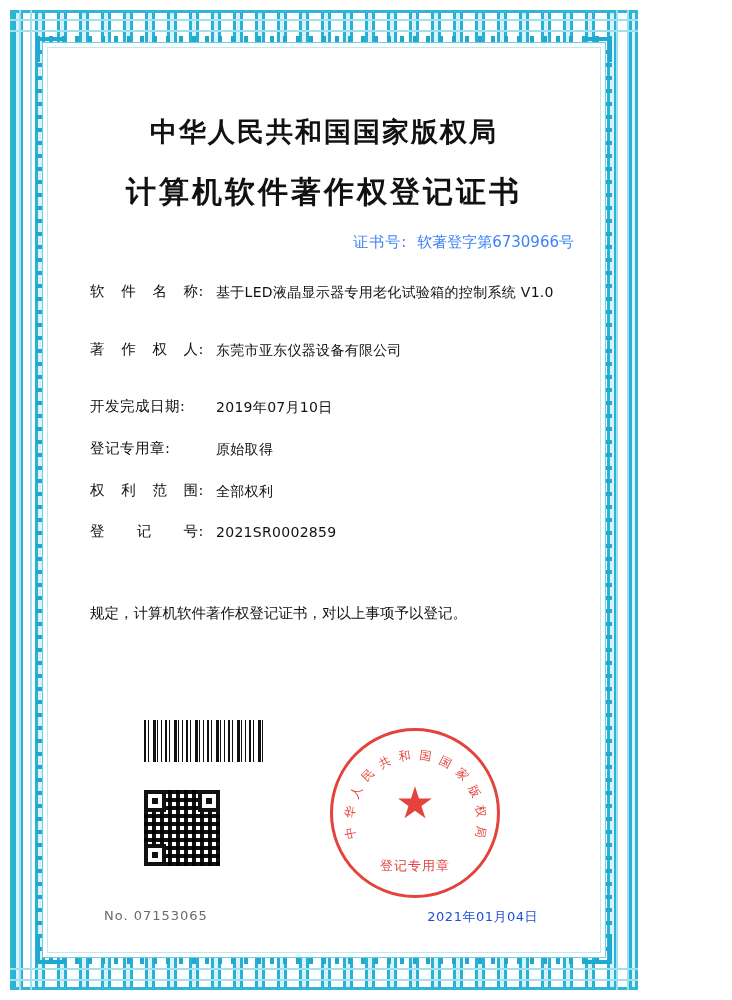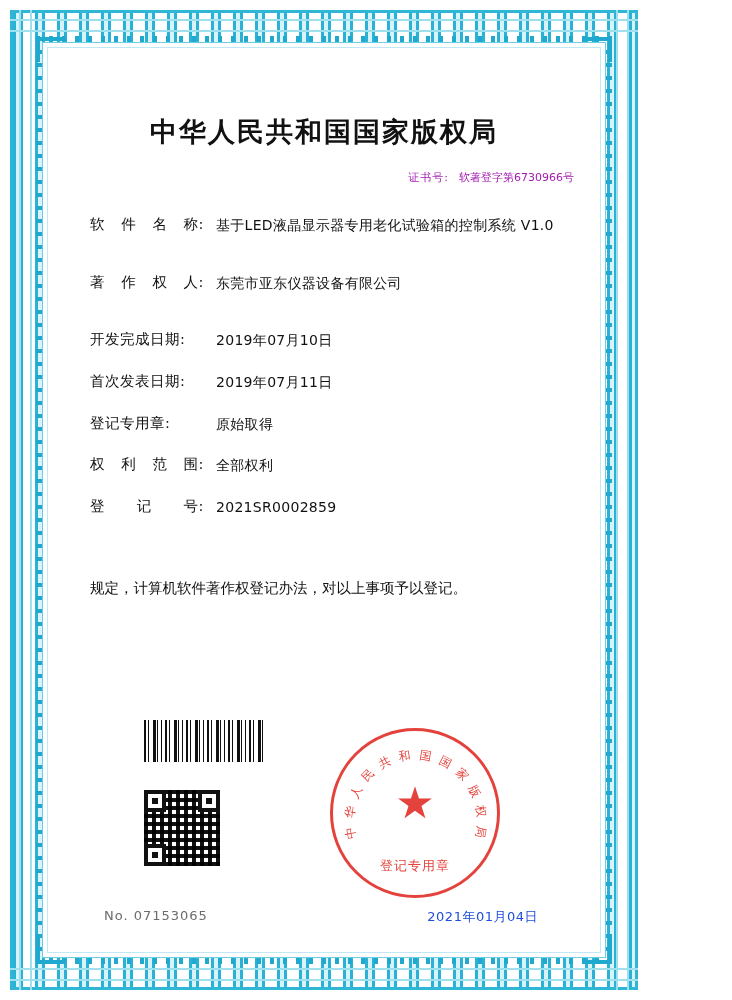--- a/index.html
+++ b/index.html
@@ -127,22 +127,22 @@
     font-family: "DejaVu Serif", "Liberation Serif", serif;
     font-size: 30px;
     font-weight: bold;
     letter-spacing: 3px;
     color: #111111;
     margin-top: 22px;
   }
 
   .cert-no {
     text-align: right;
-    font-size: 11px;
-    color: #a21caf;
+    font-size: 15px;
+    color: #3b82f6;
     margin-top: 20px;
     padding-right: 22px;
     font-family: "DejaVu Sans", "Liberation Sans", sans-serif;
   }
   .cert-no .cert-no-label { letter-spacing: 1px; }
   .cert-no .cert-no-value { letter-spacing: 0px; margin-left: 10px; }
 
   .fields {
     margin-top: 30px;
     padding-left: 38px;
@@ -314,20 +314,21 @@
 
   <div class="border-outer"></div>
   <div class="border-band"></div>
   <div class="border-band2"></div>
   <div class="inner-rule"></div>
   <div class="inner-rule2"></div>
 
   <div class="content">
 
     <div class="title-main">中华人民共和国国家版权局</div>
+    <div class="title-sub">计算机软件著作权登记证书</div>
 
     <div class="cert-no">
       <span class="cert-no-label">证书号:</span><span class="cert-no-value">软著登字第6730966号</span>
     </div>
 
     <div class="fields">
 
       <div class="field-row">
         <div class="field-label spread">
           <span>软</span>
@@ -350,24 +351,20 @@
         <div class="field-value">东莞市亚东仪器设备有限公司</div>
       </div>
 
       <div class="gap-lg"></div>
 
       <div class="field-row">
         <div class="field-label">开发完成日期:</div>
         <div class="field-value">2019年07月10日</div>
       </div>
 
-      <div class="field-row">
-        <div class="field-label">首次发表日期:</div>
-        <div class="field-value">2019年07月11日</div>
-      </div>
 
       <div class="field-row">
         <div class="field-label">登记专用章:</div>
         <div class="field-value">原始取得</div>
       </div>
 
       <div class="field-row">
         <div class="field-label spread">
           <span>权</span>
             <span>利</span>
@@ -383,21 +380,21 @@
             <span>记</span>
             <span>号:</span>
         </div>
         <div class="field-value">2021SR0002859</div>
       </div>
 
     </div>
 
     <div class="paragraph">
       <span class="indent"></span><br>
-      <span>规定，计算机软件著作权登记办法，对以上事项予以登记。</span>
+      <span>规定，计算机软件著作权登记证书，对以上事项予以登记。</span>
     </div>
 
     <div class="codes">
       <div class="barcode"></div>
       <div class="qrcode">
         <span class="qr-eye tl"></span>
         <span class="qr-eye tr"></span>
         <span class="qr-eye bl"></span>
       </div>
     </div>

